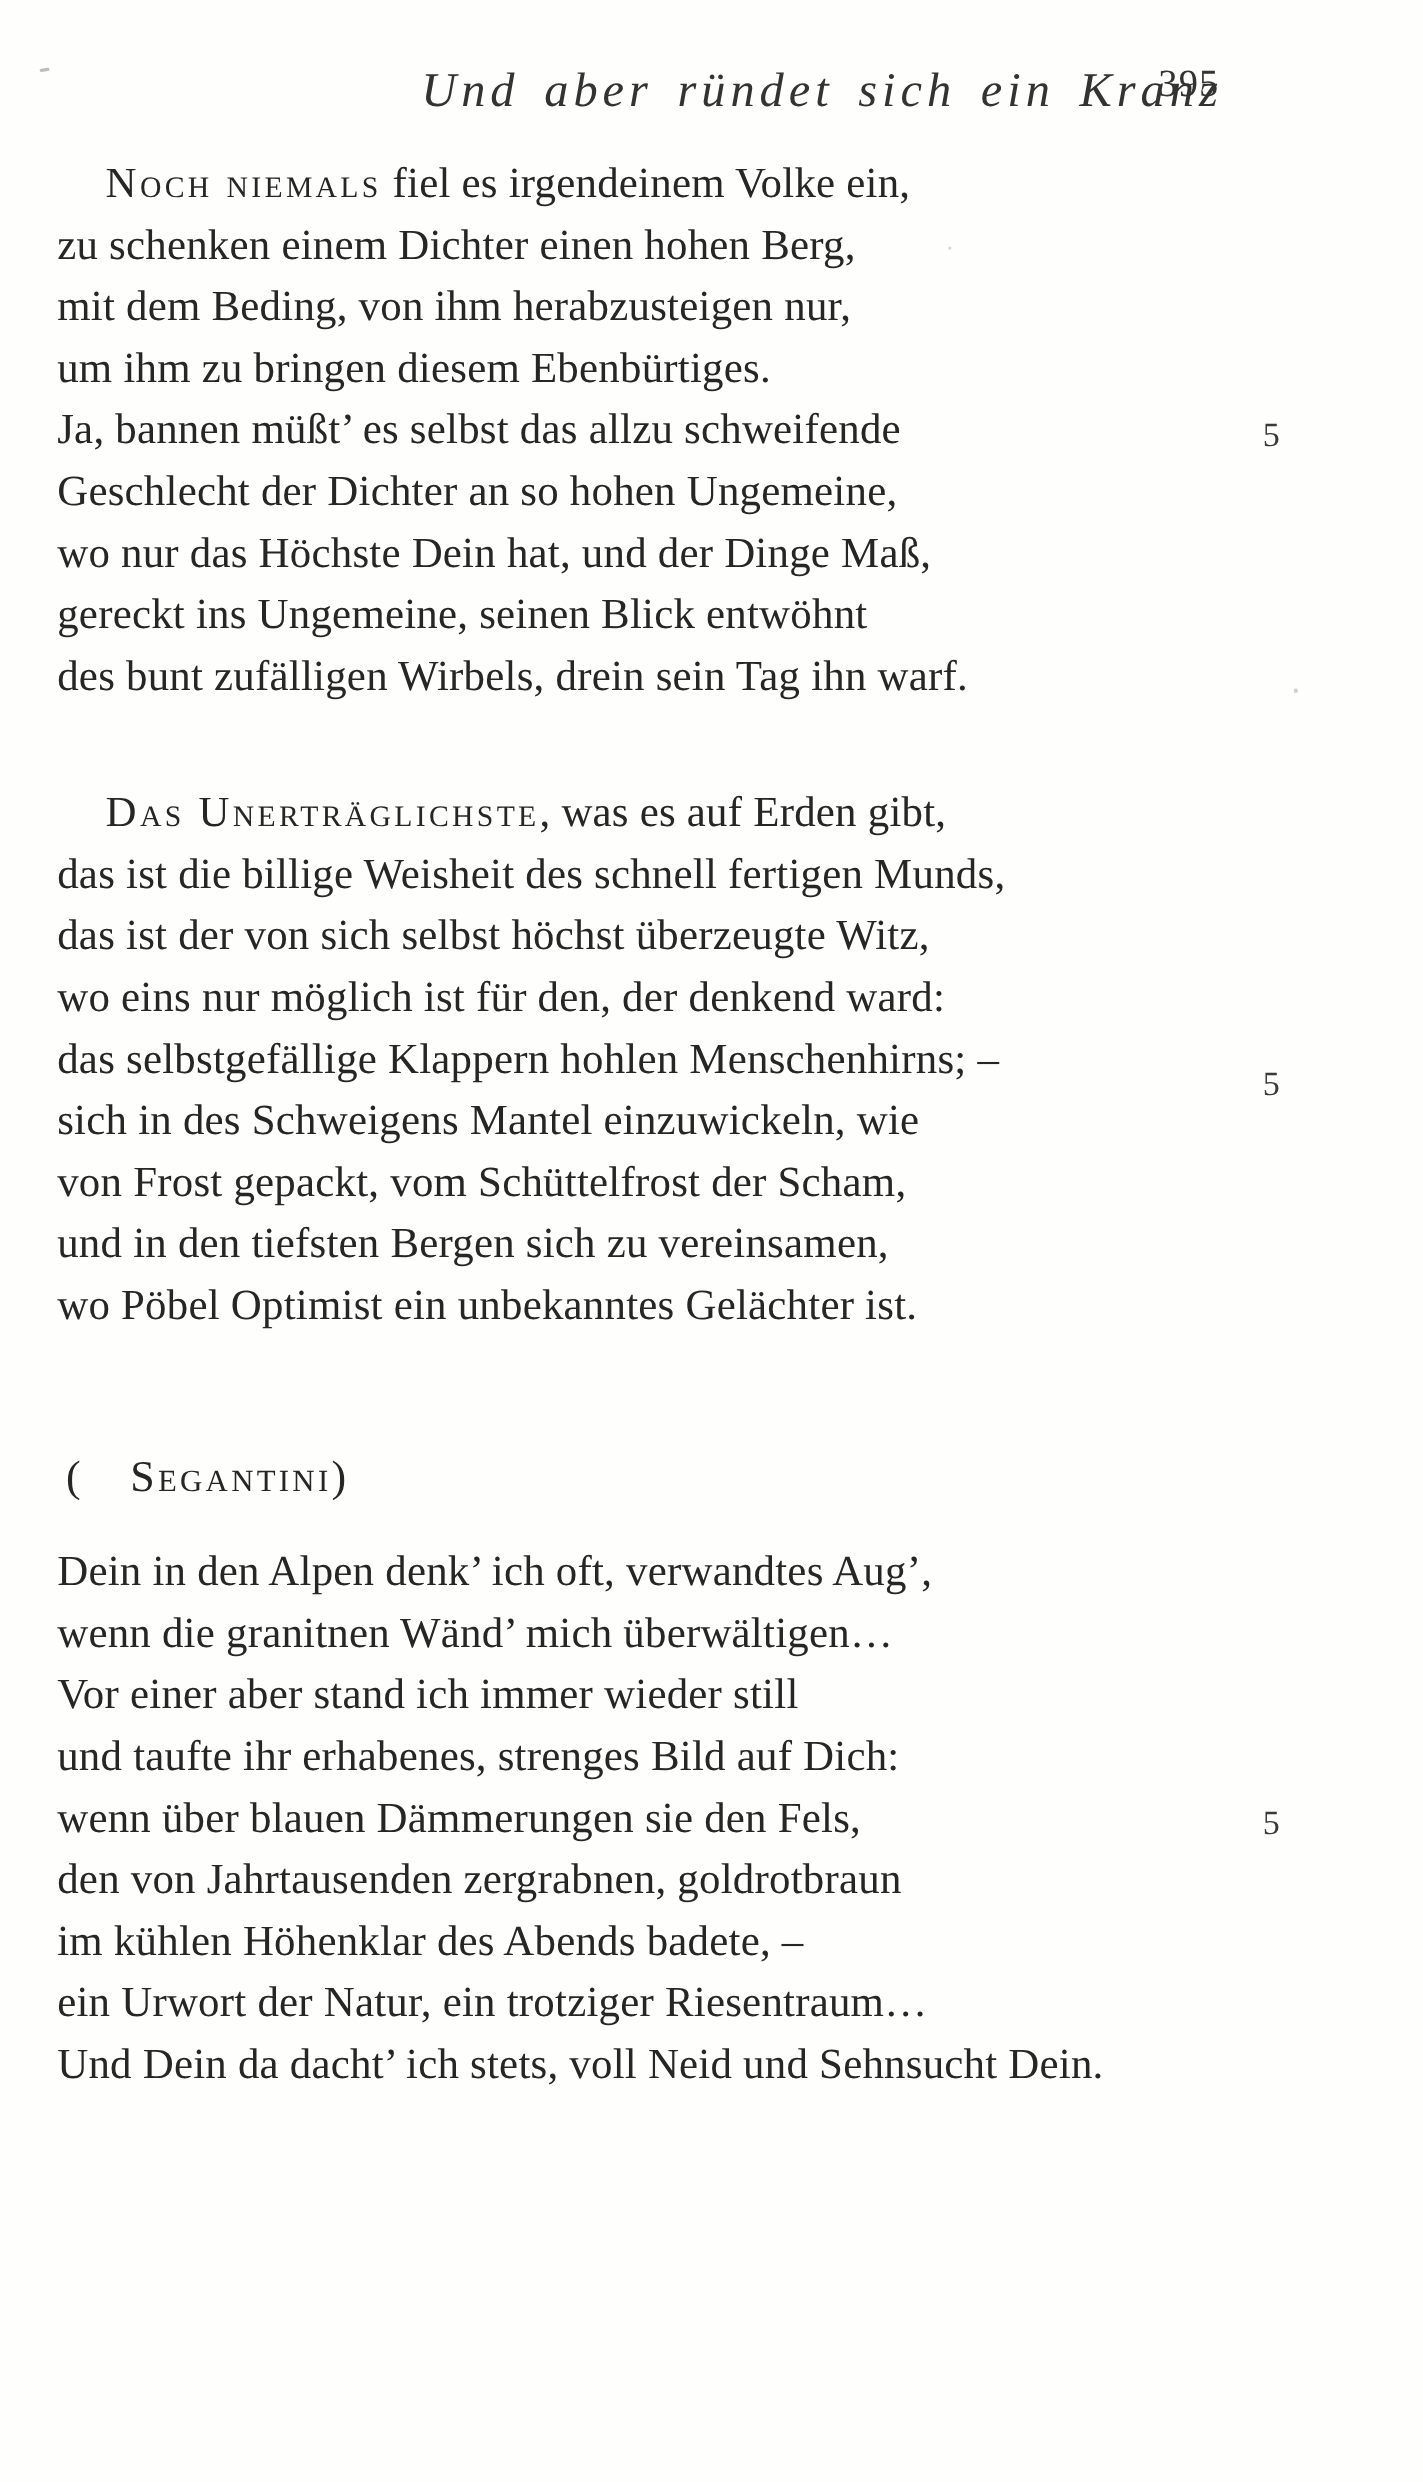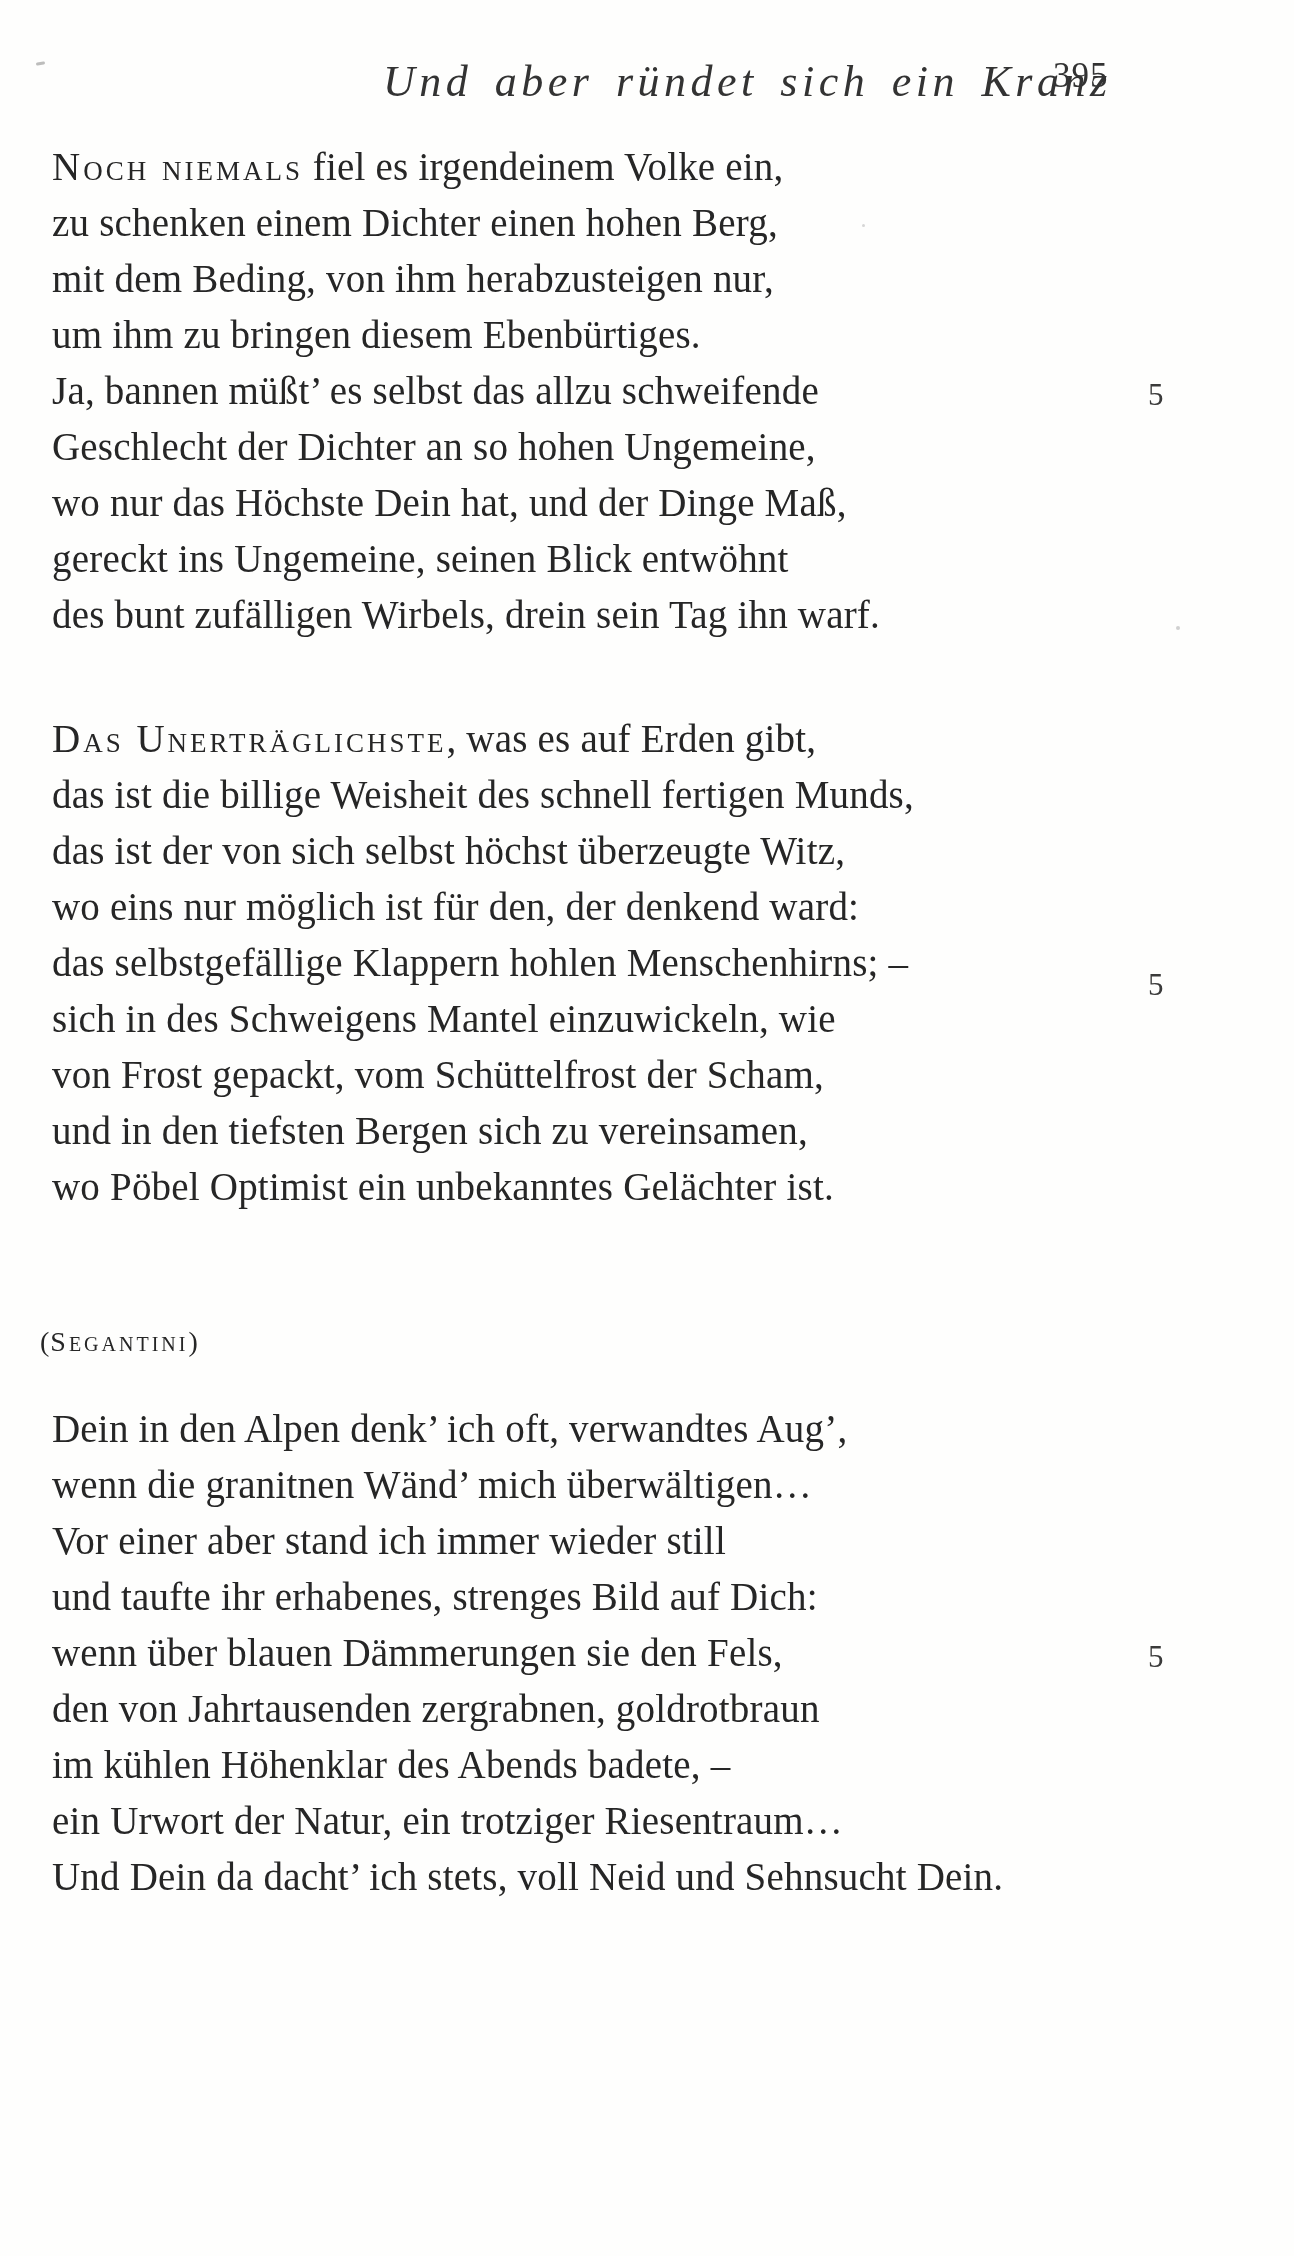--- a/index.html
+++ b/index.html
@@ -47,27 +47,28 @@
   .verse-line {
     height: 56px;
     line-height: 56px;
     font-size: 39px;
     white-space: nowrap;
     letter-spacing: 0.2px;
   }
   .small-caps {
     font-variant: small-caps;
     letter-spacing: 3px;
+    margin-left: 44px;
   }
   .poem-heading {
     position: absolute;
-    left: 40px;
+    left: 60px;
     height: 56px;
     line-height: 56px;
-    font-size: 28px;
+    font-size: 40px;
     white-space: nowrap;
   }
   .paren {
     font-variant: normal;
     letter-spacing: 1px;
   }
   
   .margin-number {
     position: absolute;
     left: 1148px;

